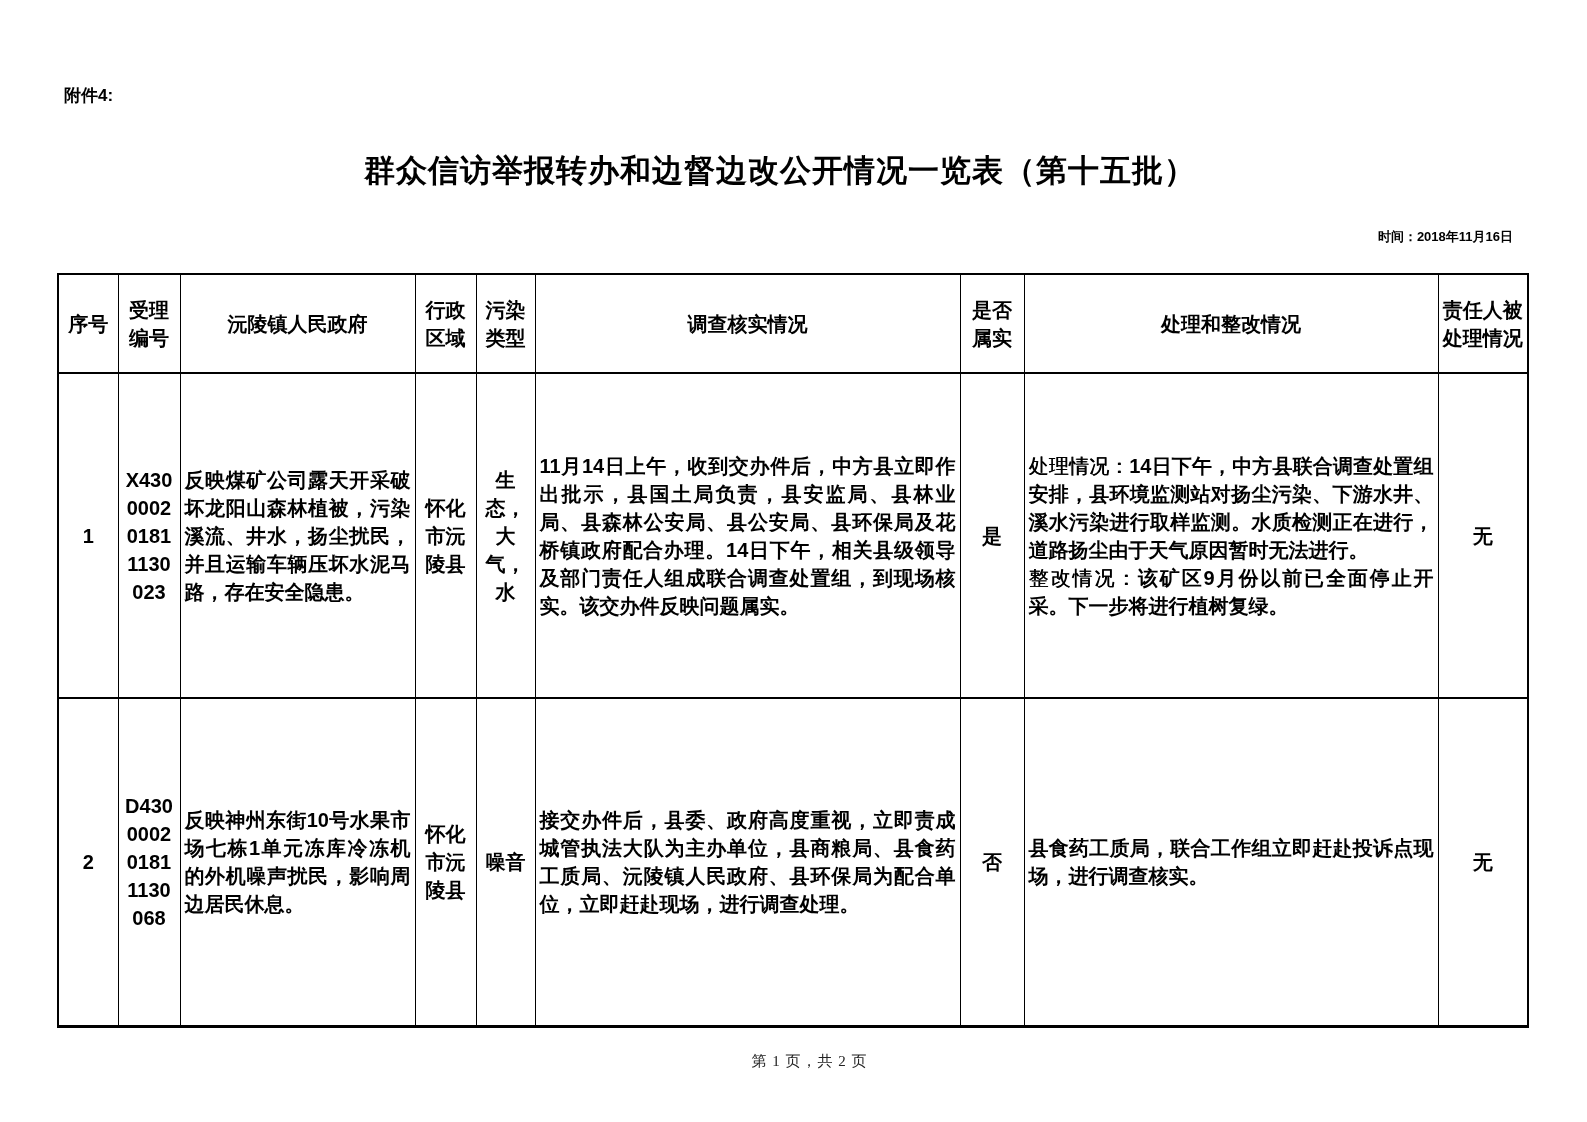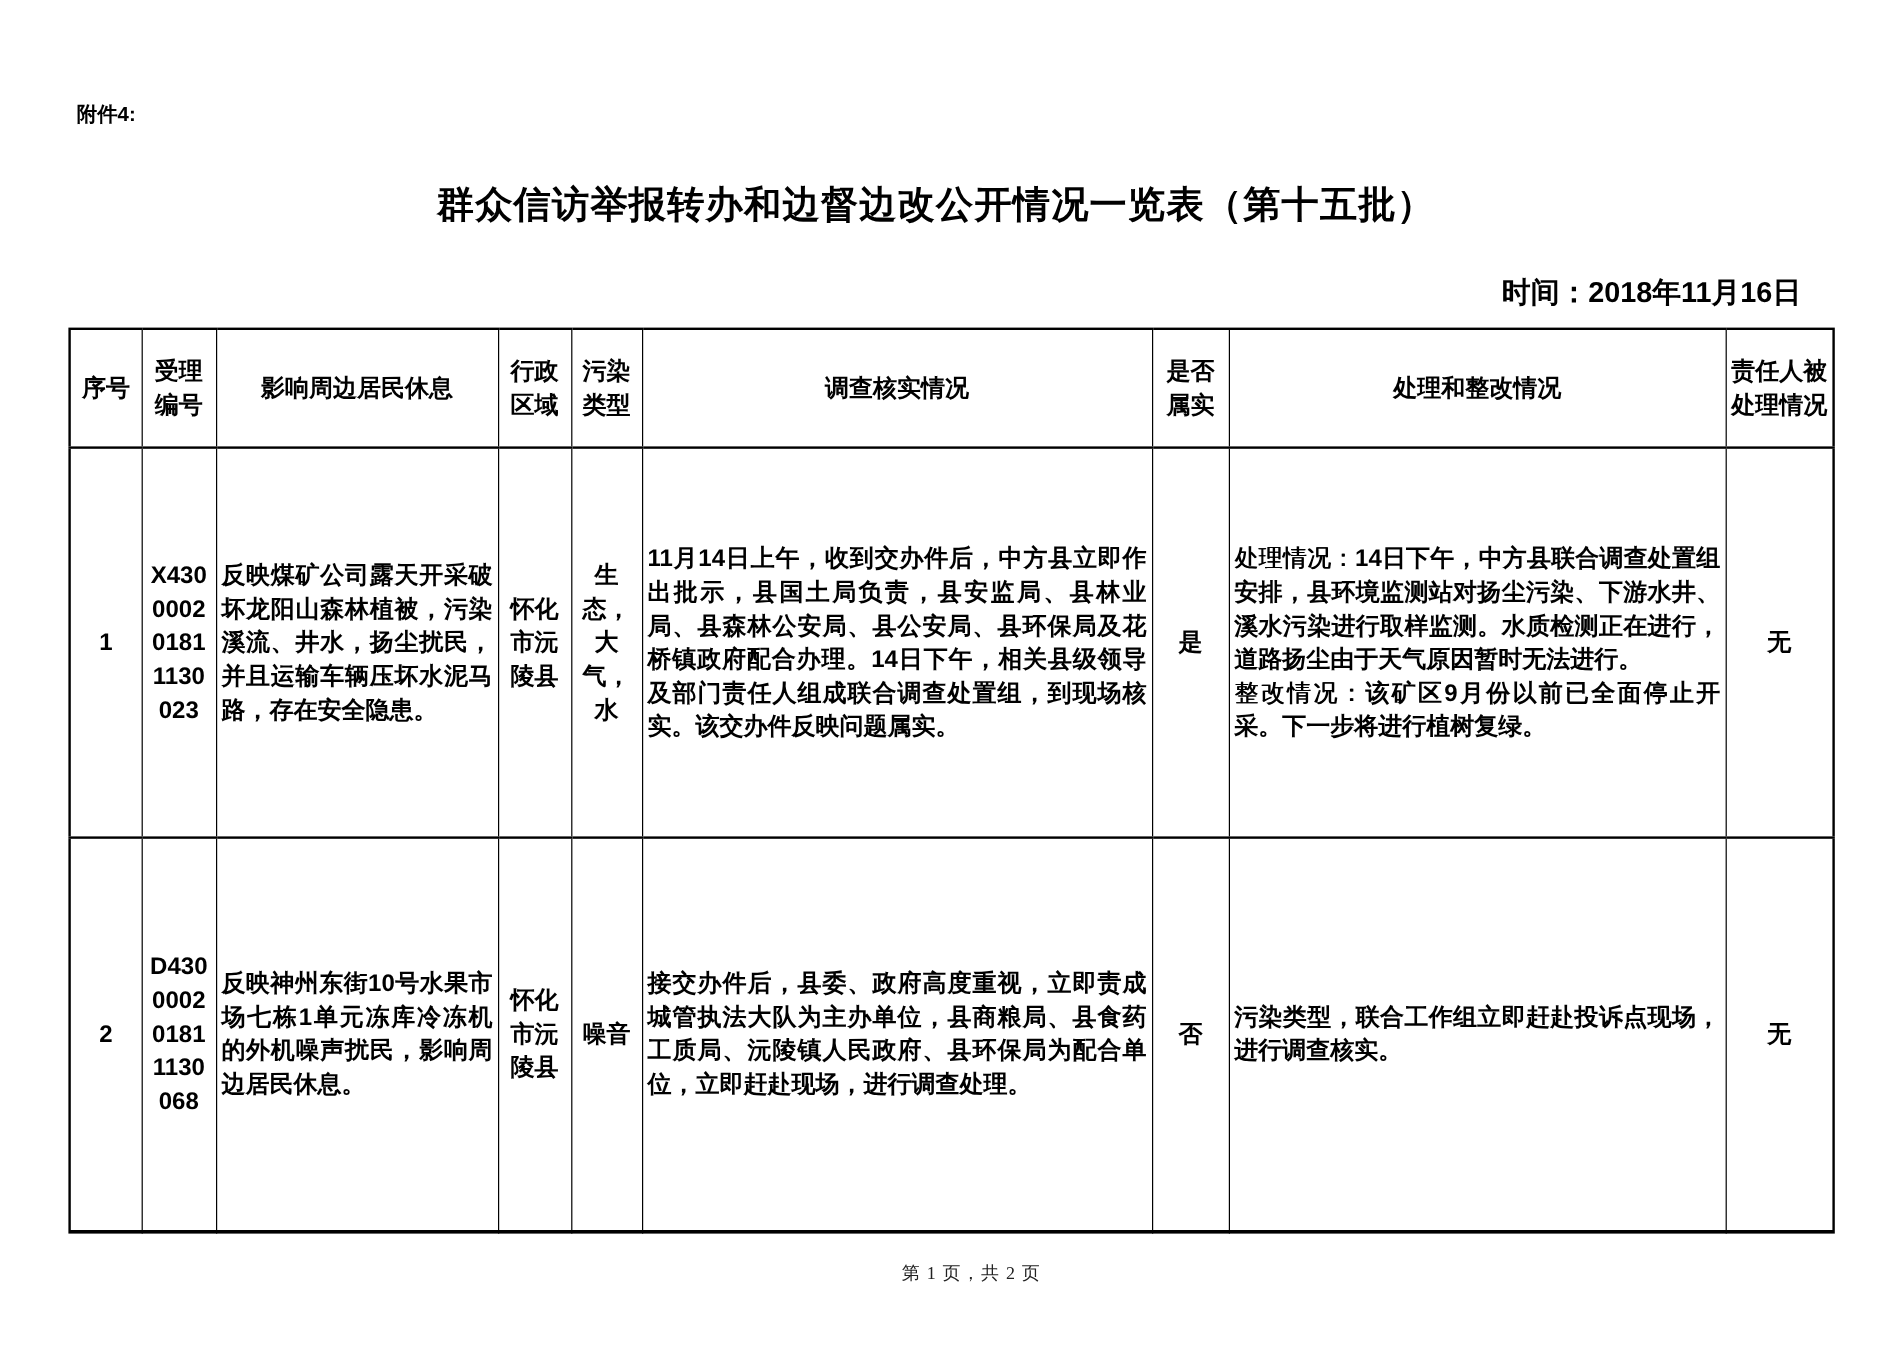--- a/index.html
+++ b/index.html
@@ -15,23 +15,23 @@
     position: absolute; top: 84px; left: 64px;
     font-size: 17px; font-weight: bold;
   }
   .title {
     position: absolute; top: 150px; left: 0; width: 1560px;
     text-align: center;
     font-size: 31px; font-weight: bold;
     letter-spacing: 1px;
   }
   .date-line {
-    position: absolute; top: 228px; left: 39px; width: 1462px;
+    position: absolute; top: 228px; left: 51px; width: 1462px;
     text-align: right;
-    font-size: 24px; font-weight: bold;
+    font-size: 13px; font-weight: bold;
   }
   table.report {
     position: absolute; top: 273px; left: 57px;
     width: 1470px;
     border-collapse: collapse;
     table-layout: fixed;
     border: 2px solid #000;
     border-bottom-width: 3px;
   }
   table.report th, table.report td {
@@ -83,21 +83,21 @@
     <col style="width:59px">
     <col style="width:425px">
     <col style="width:64px">
     <col style="width:414px">
     <col style="width:90px">
   </colgroup>
   <tbody>
     <tr class="hdr">
       <th>序号</th>
       <th>受理编号</th>
-      <th>影响周边居民休息</th>
+      <th>沅陵镇人民政府</th>
       <th>行政区域</th>
       <th>污染类型</th>
       <th>调查核实情况</th>
       <th>是否属实</th>
       <th>处理和整改情况</th>
       <th>责任人被处理情况</th>
     </tr>
 
     <tr class="row1">
       <td class="center">1</td>
@@ -124,20 +124,20 @@
 0002
 0181
 1130
 068</span></td>
       <td class="just">反映神州东街10号水果市场七栋1单元冻库冷冻机的外机噪声扰民，影响周边居民休息。</td>
       <td class="center">怀化市沅陵县</td>
       <td class="center">噪音</td>
       <td class="just">接交办件后，县委、政府高度重视，立即责成城管执法大队为主办单位，县商粮局、县食药工质局、沅陵镇人民政府、县环保局为配合单位，立即赶赴现场，进行调查处理。</td>
       <td class="center">否</td>
       <td class="just">
-        <p class="hp"><b></b><span>污染类型，联合工作组立即赶赴投诉点现场，进行调查核实。</span></p>
+        <p class="hp"><b></b><span>县食药工质局，联合工作组立即赶赴投诉点现场，进行调查核实。</span></p>
       </td>
       <td class="center">无</td>
     </tr>
   </tbody>
 </table>
 
 <div class="footer">第 1 页，共 2 页</div>
 
 </body></html>

